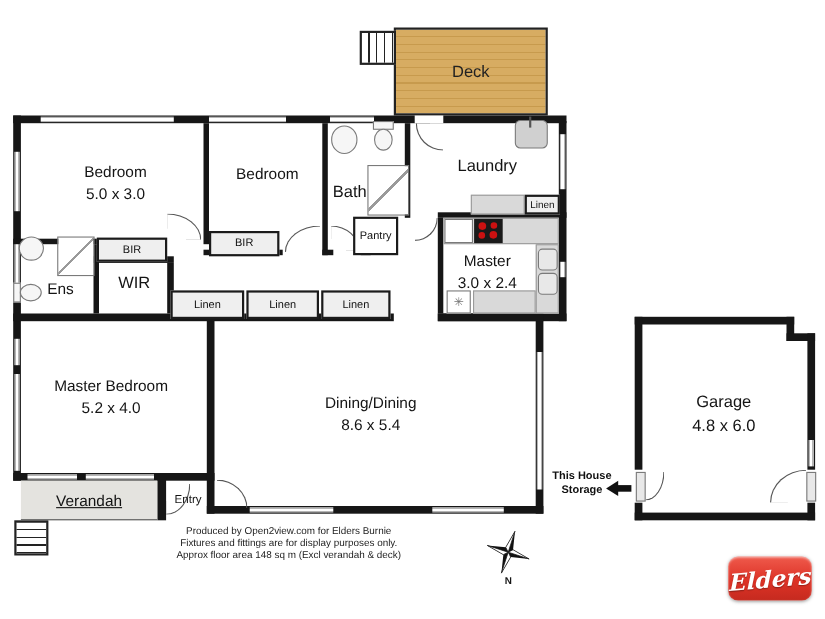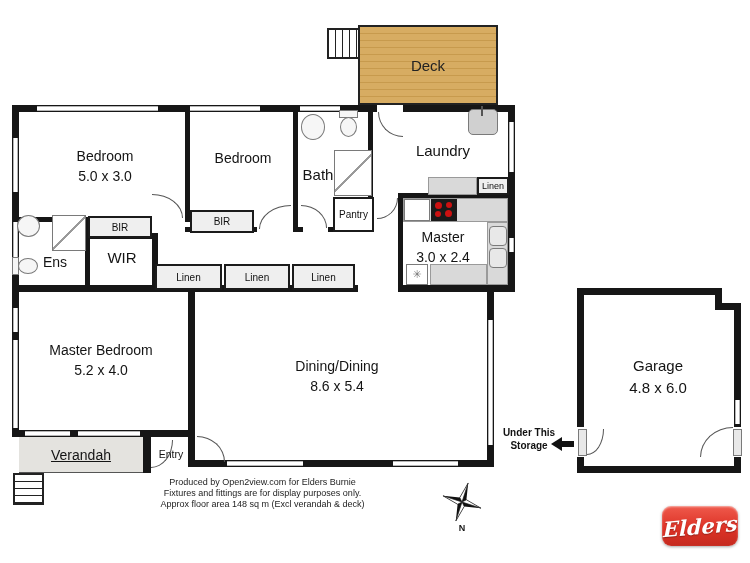--- a/index.html
+++ b/index.html
@@ -114,21 +114,21 @@
   <div class="cup" style="left:224px;top:264px;width:66px;height:26px;">
     <span>Linen</span>
     </div>
   <div class="cup" style="left:292px;top:264px;width:63px;height:26px;">
     <span>Linen</span>
     </div>
   <div class="counter" style="left:428px;top:177px;width:49px;height:18px;"></div>
   <div class="cup" style="left:477px;top:177px;width:32px;height:18px;font-size:9px;">
     <span>Linen</span>
     </div>
-  <div class="cup" style="left:333px;top:197px;width:41px;height:35px;background:#ffffff;">
+  <div class="cup" style="left:321px;top:197px;width:41px;height:35px;background:#ffffff;">
     <span>Pantry</span>
     </div>
 
   <div class="fix" style="left:301px;top:114px;width:24px;height:26px;border-radius:50%;"></div>
   <div class="fix" style="left:339px;top:110px;width:19px;height:8px;"></div>
   <div class="fix" style="left:340px;top:117px;width:17px;height:20px;border-radius:50%;"></div>
   <div class="fix" style="left:334px;top:150px;width:38px;height:46px;background:linear-gradient(135deg,#ffffff 48%,#9a9a9a 48%,#9a9a9a 52%,#ffffff 52%);"></div>
 
   <div class="fix" style="left:17px;top:215px;width:23px;height:22px;border-radius:50%;"></div>
   <div class="fix" style="left:52px;top:215px;width:34px;height:36px;background:linear-gradient(135deg,#ffffff 48%,#9a9a9a 48%,#9a9a9a 52%,#ffffff 52%);"></div>
@@ -194,21 +194,21 @@
   <div class="fix" style="left:578px;top:429px;width:9px;height:27px;background:#e8e8e8;"></div>
   <div class="arc arc-br" style="left:587px;top:429px;width:17px;height:26px;"></div>
   <div class="fix" style="left:733px;top:429px;width:9px;height:27px;background:#e8e8e8;"></div>
   <div class="arc arc-tl" style="left:700px;top:427px;width:33px;height:30px;"></div>
   <div class="lbl" style="left:608px;top:355px;width:100px;font-size:15px;">
     <span>Garage</span>
     <span class="dims">4.8 x 6.0</span>
   </div>
 
   <div class="storage-note">
-    <span>Under This</span><br>
+    <span>This House</span><br>
     <span>Storage</span>
   </div>
   <div class="arrow-left"></div>
   <div class="arrow-shaft"></div>
 
   <div class="footer">
     <div>Produced by Open2view.com for Elders Burnie</div>
     <div>Fixtures and fittings are for display purposes only.</div>
     <div>Approx floor area 148 sq m (Excl verandah &amp; deck)</div>
   </div>

